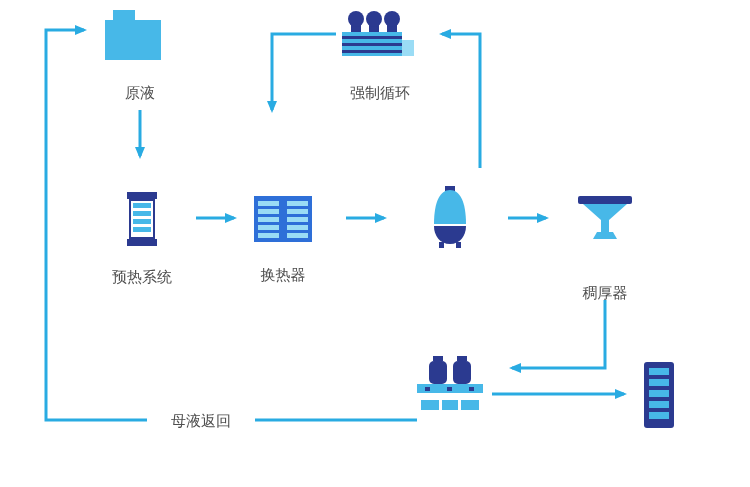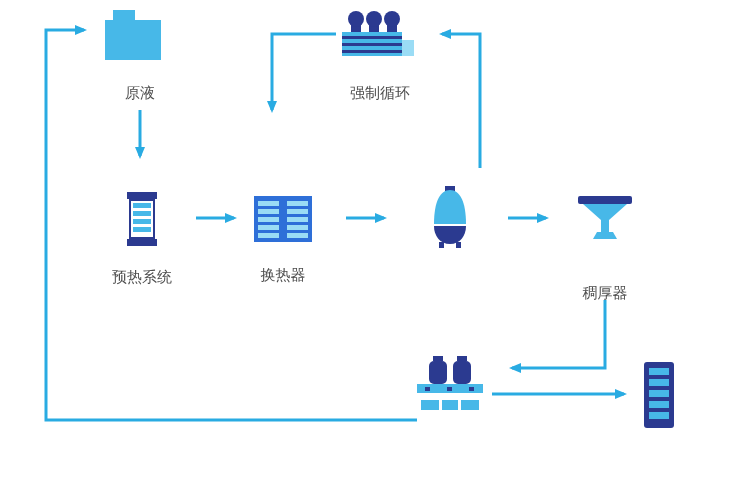--- a/index.html
+++ b/index.html
@@ -142,14 +142,15 @@
 
   <svg class="icon" style="left:644px; top:362px;" width="30" height="66" viewBox="0 0 30 66">
     <rect x="0" y="0" width="30" height="66" rx="3" class="f-dark"></rect>
     <rect x="5" y="6" width="20" height="7" class="f-light"></rect>
     <rect x="5" y="17" width="20" height="7" class="f-light"></rect>
     <rect x="5" y="28" width="20" height="7" class="f-light"></rect>
     <rect x="5" y="39" width="20" height="7" class="f-light"></rect>
     <rect x="5" y="50" width="20" height="7" class="f-light"></rect>
   </svg>
 
+  <div class="label on-line" style="left:147px; top:410px; width:100px;">母液返回</div>
 
 </div>
 
 </body></html>

